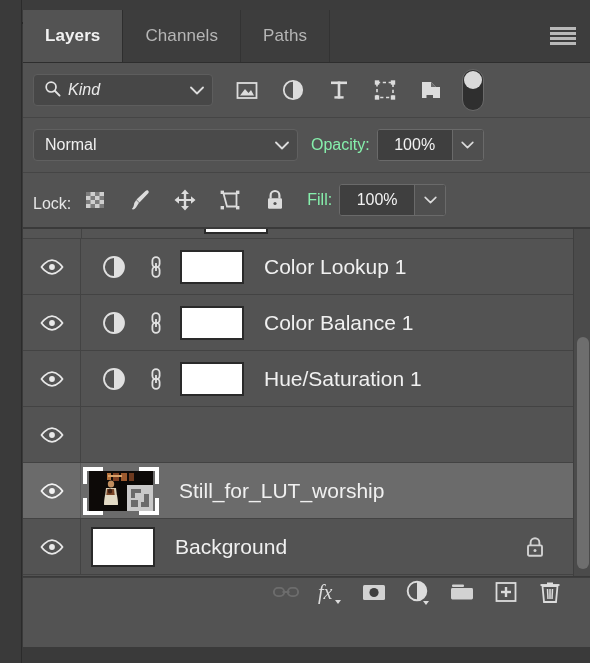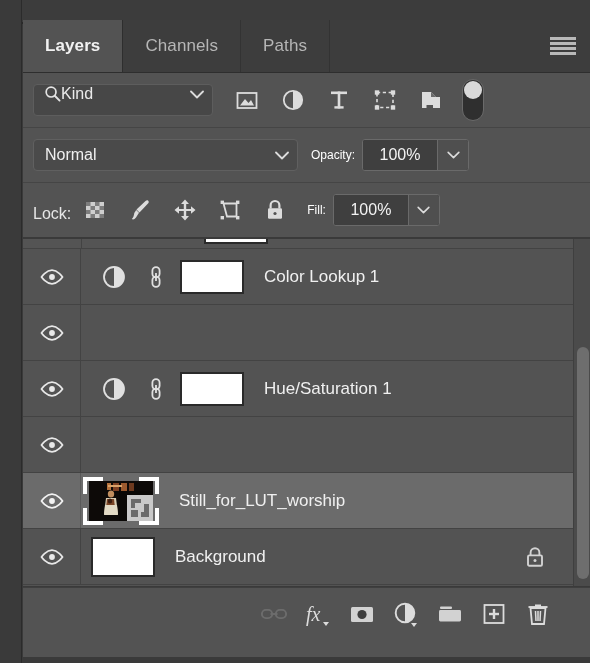--- a/index.html
+++ b/index.html
@@ -29,21 +29,21 @@
   .top-strip {
     position: absolute; left: 22px; top: 0;
     width: 568px; height: 24px;
     background: #3c3c3c;
     border-bottom: 2px solid #282828;
     box-sizing: border-box;
   }
 
   #panel {
     position: absolute;
-    left: 23px; top: 20px;
+    left: 23px; top: 10px;
     width: 567px; height: 637px;
     background: #535353;
     box-sizing: border-box;
   }
 
   
   .tabbar {
     position: relative;
     height: 53px;
     background: #3d3d3d;
@@ -85,25 +85,27 @@
     padding: 0 6px 0 10px;
     background: #535353;
     border-bottom: 1px solid #454545;
     box-sizing: border-box;
   }
   .kind-select {
     width: 180px; height: 32px;
     background: #474747;
     border: 1px solid #5d5d5d;
     border-radius: 4px;
-    display: flex; align-items: flex-start;
+    display: flex; align-items: center;
     padding: 0 8px 0 10px;
     box-sizing: border-box;
     color: #eaeaea;
     font-size: 16px;
+    gap: 7px;
+    font-style: italic;
   }
   .kind-label { flex: 1; }
   .filter-icons {
     display: flex; align-items: center;
     gap: 20px;
     margin-left: 21px;
   }
   .ficon { width: 26px; height: 26px; display: block; }
   .toggle-switch {
     margin-left: 18px;
@@ -135,22 +137,22 @@
     border: 1px solid #606060;
     border-radius: 4px;
     display: flex; align-items: center;
     padding: 0 8px 0 11px;
     box-sizing: border-box;
     color: #f0f0f0;
     font-size: 16px;
   }
   .blend-name { flex: 1; }
   .field-label {
-    color: #ffffff;
-    font-size: 12px;
+    color: #86efac;
+    font-size: 16px;
     margin-left: 13px;
     margin-right: 7px;
     white-space: nowrap;
   }
   .num-field {
     display: flex; align-items: stretch;
     height: 30px;
     border: 1px solid #6a6a6a;
     border-radius: 3px;
     overflow: hidden;
@@ -242,21 +244,21 @@
   .mask-thumb {
     width: 64px; height: 34px;
     background: #ffffff;
     border: 2px solid #2a2a2a;
     box-sizing: border-box;
     margin-left: 13px;
   }
   .layer-name {
     margin-left: 20px;
     color: #f0f0f0;
-    font-size: 17px;
+    font-size: 21px;
     white-space: nowrap;
   }
 
   
   .so-thumb {
     position: relative;
     width: 76px; height: 48px;
     margin-left: 0;
   }
   .so-img { position: absolute; left: 6px; top: 4px; width: 64px; height: 40px; display:block; }
@@ -291,24 +293,24 @@
     left: 3px; top: 108px;
     width: 12px; height: 232px;
     background: #6e6e6e;
     border-radius: 6px;
   }
 
   
   .bottom-bar {
     height: 52px;
     background: #535353;
-    display: flex; align-items: center;
+    display: flex; 
     justify-content: flex-end;
     gap: 16px;
-    padding-right: 38px;
+    padding-right: 26px;
     box-sizing: border-box;
     border-top: 1px solid #3f3f3f;
   }
   .bicon { width: 28px; height: 28px; display: block; }
   .bicon.dim { opacity: .45; }
 </style>
 </head>
 <body>
 
 <div id="app">
@@ -524,20 +526,39 @@
 
       <div class="row">
         <div class="eye-cell">
           <span class="eye-icon">
             <svg viewBox="0 0 24 16" width="24" height="16">
               <path d="M12 1.2 C18 1.2 22.5 8 22.5 8 C22.5 8 18 14.8 12 14.8 C6 14.8 1.5 8 1.5 8 C1.5 8 6 1.2 12 1.2 Z" fill="none" stroke="#e8e8e8" stroke-width="1.7"></path>
               <circle cx="12" cy="8" r="2.9" fill="#e8e8e8"></circle>
             </svg>
           </span>
         </div>
+        <div class="row-body">
+          <span class="adj-thumb">
+            <svg viewBox="0 0 26 26" width="26" height="26">
+              <circle cx="13" cy="13" r="10" fill="none" stroke="#e0e0e0" stroke-width="1.8"></circle>
+              <path d="M13 3 A10 10 0 0 1 13 23 Z" fill="#e0e0e0"></path>
+            </svg>
+          </span>
+          <span class="link-icon">
+            <svg viewBox="0 0 22 26" width="22" height="26">
+              <g fill="none" stroke="#e0e0e0" stroke-width="1.8">
+                <path d="M11 3.2 a3.6 3.6 0 0 1 3.6 3.6 v3 a3.6 3.6 0 0 1 -7.2 0 v-3 A3.6 3.6 0 0 1 11 3.2 Z"></path>
+                <path d="M11 22.8 a3.6 3.6 0 0 0 3.6 -3.6 v-3 a3.6 3.6 0 0 0 -7.2 0 v3 a3.6 3.6 0 0 0 3.6 3.6 Z"></path>
+                <line x1="11" y1="9" x2="11" y2="17"></line>
+              </g>
+            </svg>
+          </span>
+          <span class="mask-thumb"></span>
+          <span class="layer-name">Color Balance 1</span>
+        </div>
       </div>
 
       <div class="row">
         <div class="eye-cell">
           <span class="eye-icon">
             <svg viewBox="0 0 24 16" width="24" height="16">
               <path d="M12 1.2 C18 1.2 22.5 8 22.5 8 C22.5 8 18 14.8 12 14.8 C6 14.8 1.5 8 1.5 8 C1.5 8 6 1.2 12 1.2 Z" fill="none" stroke="#e8e8e8" stroke-width="1.7"></path>
               <circle cx="12" cy="8" r="2.9" fill="#e8e8e8"></circle>
             </svg>
           </span>

